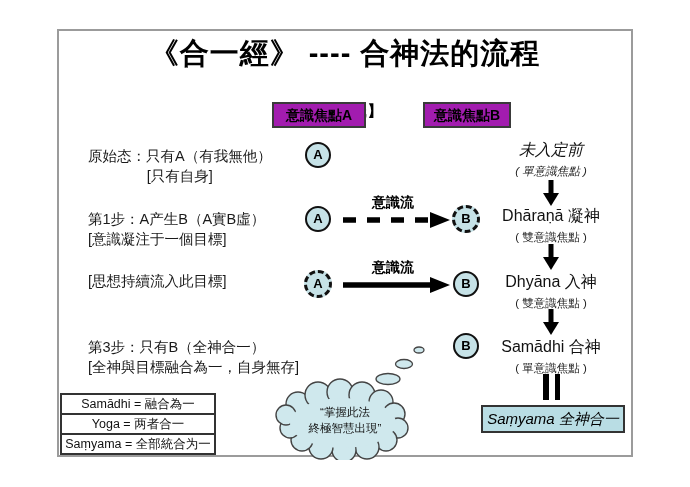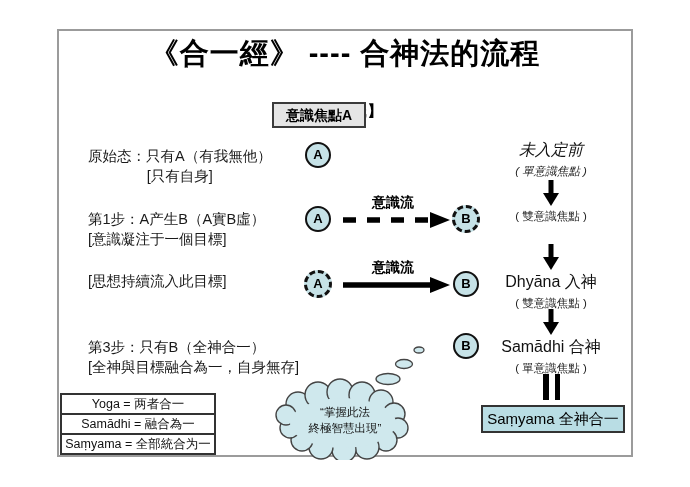--- a/index.html
+++ b/index.html
@@ -11,53 +11,54 @@
   }
   html,body{margin:0;padding:0;background:#fff;}
   #canvas{
     position:relative;width:690px;height:487px;background:#fff;overflow:hidden;
     font-family:"Liberation Sans","DejaVu Sans",sans-serif;color:#1a1a1a;
   }
   .abs{position:absolute;}
   .frame{left:57px;top:29px;width:576px;height:428px;border:2px solid var(--frame-border);box-sizing:border-box;background:#fff;}
   .title{left:57px;top:34px;width:576px;text-align:center;font-size:29px;font-weight:bold;letter-spacing:1px;color:#000;}
   .subtitle{left:57px;top:78px;width:576px;text-align:center;font-size:15px;font-weight:bold;color:#000;margin-top:24px;}
-  .hdr-box{height:26px;border:2px solid #3a3a3a;box-sizing:border-box;background:#e5e5e5;
+  .hdr-box{height:26px;border:2px solid #3a3a3a;box-sizing:border-box;background:#a21caf;
     font-size:14px;font-weight:bold;text-align:center;line-height:22px;color:#000;}
   .step-text{font-size:14.5px;line-height:20px;color:#1a1a1a;white-space:nowrap;}
   .circle{width:26px;height:26px;border-radius:50%;background:var(--circle-fill);
     border:2.5px solid var(--ink);box-sizing:border-box;text-align:center;
     font-size:13px;font-weight:bold;line-height:21px;color:#000;}
   .circle.dashed{border:3px dashed var(--ink);width:28px;height:28px;line-height:22px;}
   .flow-label{width:106px;text-align:center;font-size:14px;font-weight:bold;color:#000;}
   .right-col{width:158px;text-align:center;}
   .right-main{font-size:16px;color:#111;white-space:nowrap;}
   .right-sub{font-size:11.5px;color:#222;margin-top:3px;white-space:nowrap;}
   .legend{left:60px;top:393px;width:152px;border:2px solid #333;background:#fff;}
   .legend-row{height:18px;line-height:18px;text-align:center;font-size:12.5px;color:#111;
     border-bottom:2px solid #333;white-space:nowrap;}
   .legend-row:last-child{border-bottom:none;}
   .final-box{left:481px;top:405px;width:144px;height:28px;background:var(--final-box-fill);
     border:2px solid #333;box-sizing:border-box;text-align:center;line-height:24px;
-    font-size:15px;color:#000;}
+    font-size:15px;color:#000;font-style:italic;}
   .cloud-text{left:284px;top:404px;width:122px;text-align:center;font-size:11.5px;
     font-weight:500;line-height:16px;color:#111;}
   .dbar{display:flex;gap:6px;}
   .dbar span{display:block;width:5.5px;height:26px;background:#000;}
 </style>
 </head>
 <body>
 
 <div id="canvas">
   <div class="abs frame"></div>
 
   <div class="abs title">《合一經》 ---- 合神法的流程</div>
   <div class="abs subtitle">【元吾氏】</div>
 
   <div class="abs hdr-box" style="left:272px;top:102px;width:94px;">意識焦點A</div>
+  <div class="abs hdr-box" style="left:423px;top:102px;width:88px;">意識焦點B</div>
 
   <div class="abs step-text" style="left:88px;top:146px;text-align:center;">
     <div>原始态：只有A（有我無他）</div>
     <div>[只有自身]</div>
   </div>
   <div class="abs circle" style="left:305px;top:142px;">A</div>
   <div class="abs right-col" style="left:472px;top:140px;font-style:italic;">
     <div class="right-main">未入定前</div>
     <div class="right-sub">( 單意識焦點 )</div>
   </div>
@@ -71,20 +72,21 @@
     <div>[意識凝注于一個目標]</div>
   </div>
   <div class="abs circle" style="left:305px;top:206px;">A</div>
   <div class="abs flow-label" style="left:340px;top:194px;">意識流</div>
   <svg class="abs" style="left:340px;top:211px;" width="112" height="18">
     <line x1="3" y1="9" x2="90" y2="9" stroke="#000" stroke-width="5.5" stroke-dasharray="13 11"></line>
     <polygon points="90,1 110,9 90,17" fill="#000"></polygon>
   </svg>
   <div class="abs circle dashed" style="left:452px;top:205px;">B</div>
   <div class="abs right-col" style="left:472px;top:206px;">
+    <div class="right-main">Dhāraṇā 凝神</div>
     <div class="right-sub">( 雙意識焦點 )</div>
   </div>
   <svg class="abs" style="left:543px;top:244px;" width="16" height="26">
     <rect x="5.5" y="0" width="5" height="14" fill="#000"></rect>
     <polygon points="0,13 16,13 8,26" fill="#000"></polygon>
   </svg>
 
   <div class="abs step-text" style="left:88px;top:271px;">
     <div>[思想持續流入此目標]</div>
   </div>
@@ -114,22 +116,22 @@
     <div class="right-sub">( 單意識焦點 )</div>
   </div>
 
   <div class="abs dbar" style="left:543px;top:374px;">
     <span></span>
       <span></span>
   </div>
   <div class="abs final-box">Saṃyama 全神合一</div>
 
   <div class="abs legend">
+    <div class="legend-row">Samādhi = 融合為一</div>
     <div class="legend-row">Yoga = 两者合一</div>
-    <div class="legend-row">Samādhi = 融合為一</div>
     <div class="legend-row">Saṃyama = 全部統合为一</div>
   </div>
 
   <svg class="abs" style="left:268px;top:340px;" width="165" height="120">
     <g stroke="#444" stroke-width="1.4" style="fill:var(--cloud-fill)">
       <circle cx="30" cy="64" r="12"></circle>
       <circle cx="50" cy="55" r="13"></circle>
       <circle cx="72" cy="52" r="13"></circle>
       <circle cx="94" cy="55" r="13"></circle>
       <circle cx="113" cy="62" r="12"></circle>

